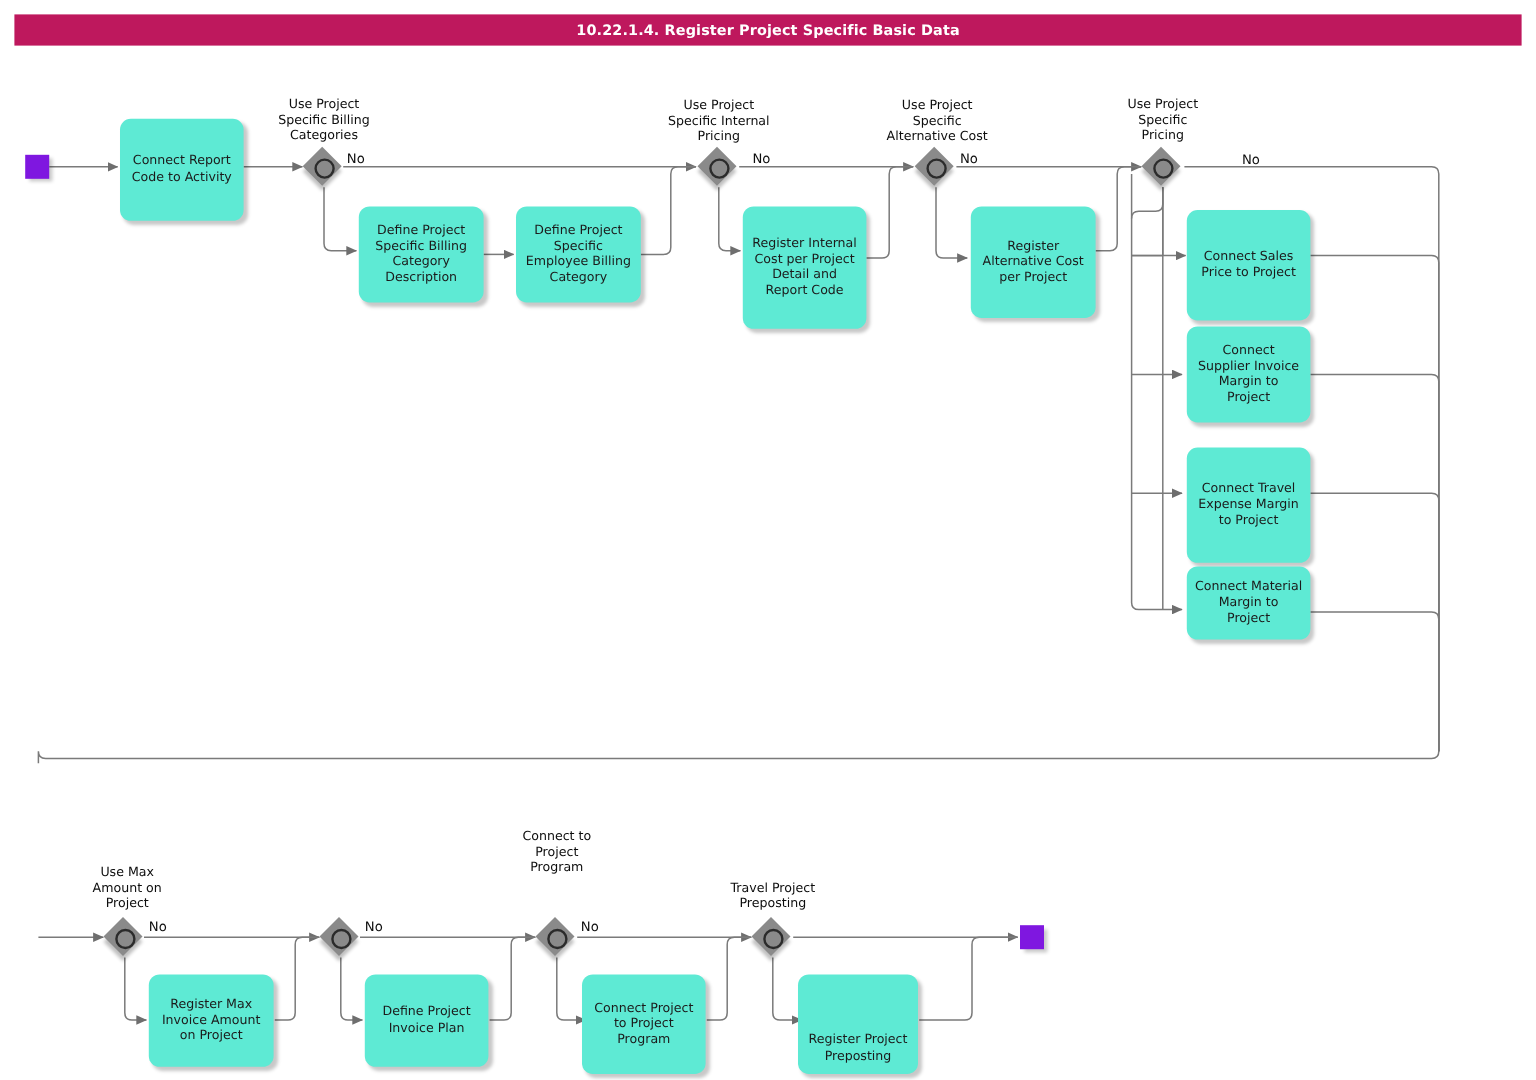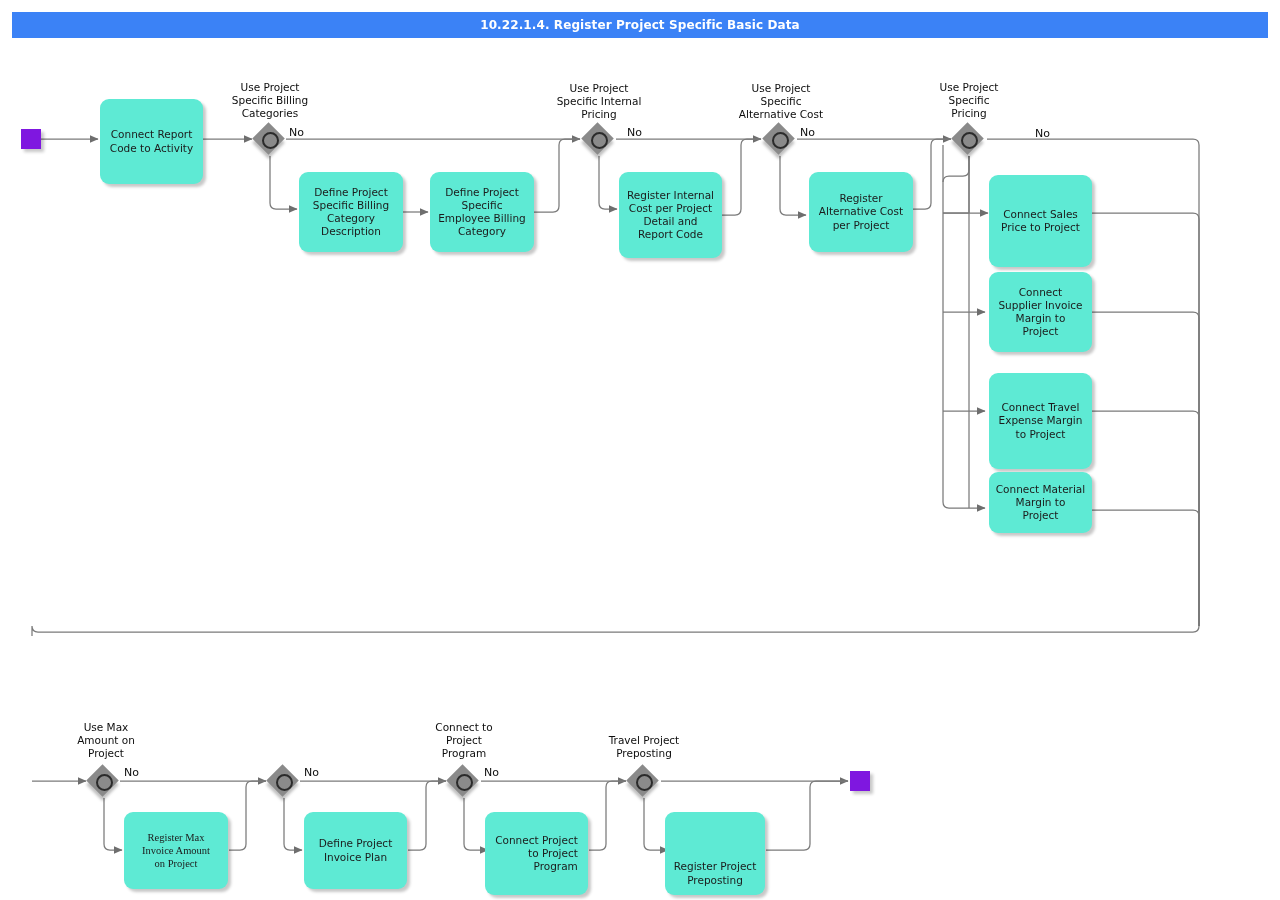--- a/index.html
+++ b/index.html
@@ -1,21 +1,21 @@
 <!DOCTYPE html>
 <html><head>
 <meta charset="utf-8">
 <style>
   html,body{margin:0;padding:0;background:#ffffff;}
   body{width:1280px;height:900px;position:relative;overflow:hidden;
        font-family:"DejaVu Sans",sans-serif;}
 
   
   #title-bar{position:absolute;left:12px;top:12px;width:1256px;height:26px;
-             background:#3b82f6;color:#ffffff;font-size:12px;font-weight:bold;
+             background:#be185d;color:#ffffff;font-size:12px;font-weight:bold;
              display:flex;align-items:center;justify-content:center;
              letter-spacing:.1px;}
 
   
   #canvas{position:absolute;left:0;top:0;width:1280px;height:900px;}
   #wires{position:absolute;left:0;top:0;width:1280px;height:900px;
          pointer-events:none;}
 
   
   .task{position:absolute;background:#5eead4;border-radius:9px;
@@ -147,28 +147,28 @@
 Description</span>
   </div>
 
   <div class="task" style="left:430px;top:172px;width:104px;height:80px;">
     <span style="white-space:pre-line;">Define Project
 Specific
 Employee Billing
 Category</span>
   </div>
 
-  <div class="task" style="left:619px;top:172px;width:103px;height:86px;">
+  <div class="task" style="left:619px;top:172px;width:103px;height:102px;">
     <span style="white-space:pre-line;">Register Internal
 Cost per Project
 Detail and
 Report Code</span>
   </div>
 
-  <div class="task" style="left:809px;top:172px;width:104px;height:80px;">
+  <div class="task" style="left:809px;top:172px;width:104px;height:93px;">
     <span style="white-space:pre-line;">Register
 Alternative Cost
 per Project</span>
   </div>
 
   <div class="task" style="left:989px;top:175px;width:103px;height:92px;">
     <span style="white-space:pre-line;">Connect Sales
 Price to Project</span>
   </div>
 
@@ -184,33 +184,33 @@
 Expense Margin
 to Project</span>
   </div>
 
   <div class="task" style="left:989px;top:472px;width:103px;height:61px;">
     <span style="white-space:pre-line;">Connect Material
 Margin to
 Project</span>
   </div>
 
-  <div class="task" style="left:124px;top:812px;width:104px;height:77px;font-family:Liberation Serif, serif;">
+  <div class="task" style="left:124px;top:812px;width:104px;height:77px;">
     <span style="white-space:pre-line;">Register Max
 Invoice Amount
 on Project</span>
   </div>
 
   <div class="task" style="left:304px;top:812px;width:103px;height:77px;">
     <span style="white-space:pre-line;">Define Project
 Invoice Plan</span>
   </div>
 
   <div class="task" style="left:485px;top:812px;width:103px;height:83px;">
-    <span style="white-space:pre-line;text-align:right;">Connect Project
+    <span style="white-space:pre-line;">Connect Project
 to Project
 Program</span>
   </div>
 
   <div class="task" style="left:665px;top:812px;width:100px;height:83px;">
     <span style="white-space:pre-line;margin-top:40px;">Register Project
 Preposting</span>
   </div>
 
   <div class="gateway" style="left:254px;top:124px;">
@@ -261,21 +261,21 @@
   <div class="gateway" style="left:268px;top:766px;">
     <div class="gw-dia"></div>
     <div class="gw-ring"></div>
   </div>
   <div class="flow-label" style="left:304px;top:766px;">No</div>
 
   <div class="gateway" style="left:448px;top:766px;">
     <div class="gw-dia"></div>
     <div class="gw-ring"></div>
   </div>
-  <div class="gw-label" style="left:399px;top:721px;width:130px;white-space:pre-line;">Connect to
+  <div class="gw-label" style="left:399px;top:691px;width:130px;white-space:pre-line;">Connect to
 Project
 Program</div>
   <div class="flow-label" style="left:484px;top:766px;">No</div>
 
   <div class="gateway" style="left:628px;top:766px;">
     <div class="gw-dia"></div>
     <div class="gw-ring"></div>
   </div>
   <div class="gw-label" style="left:579px;top:734px;width:130px;white-space:pre-line;">Travel Project
 Preposting</div>

